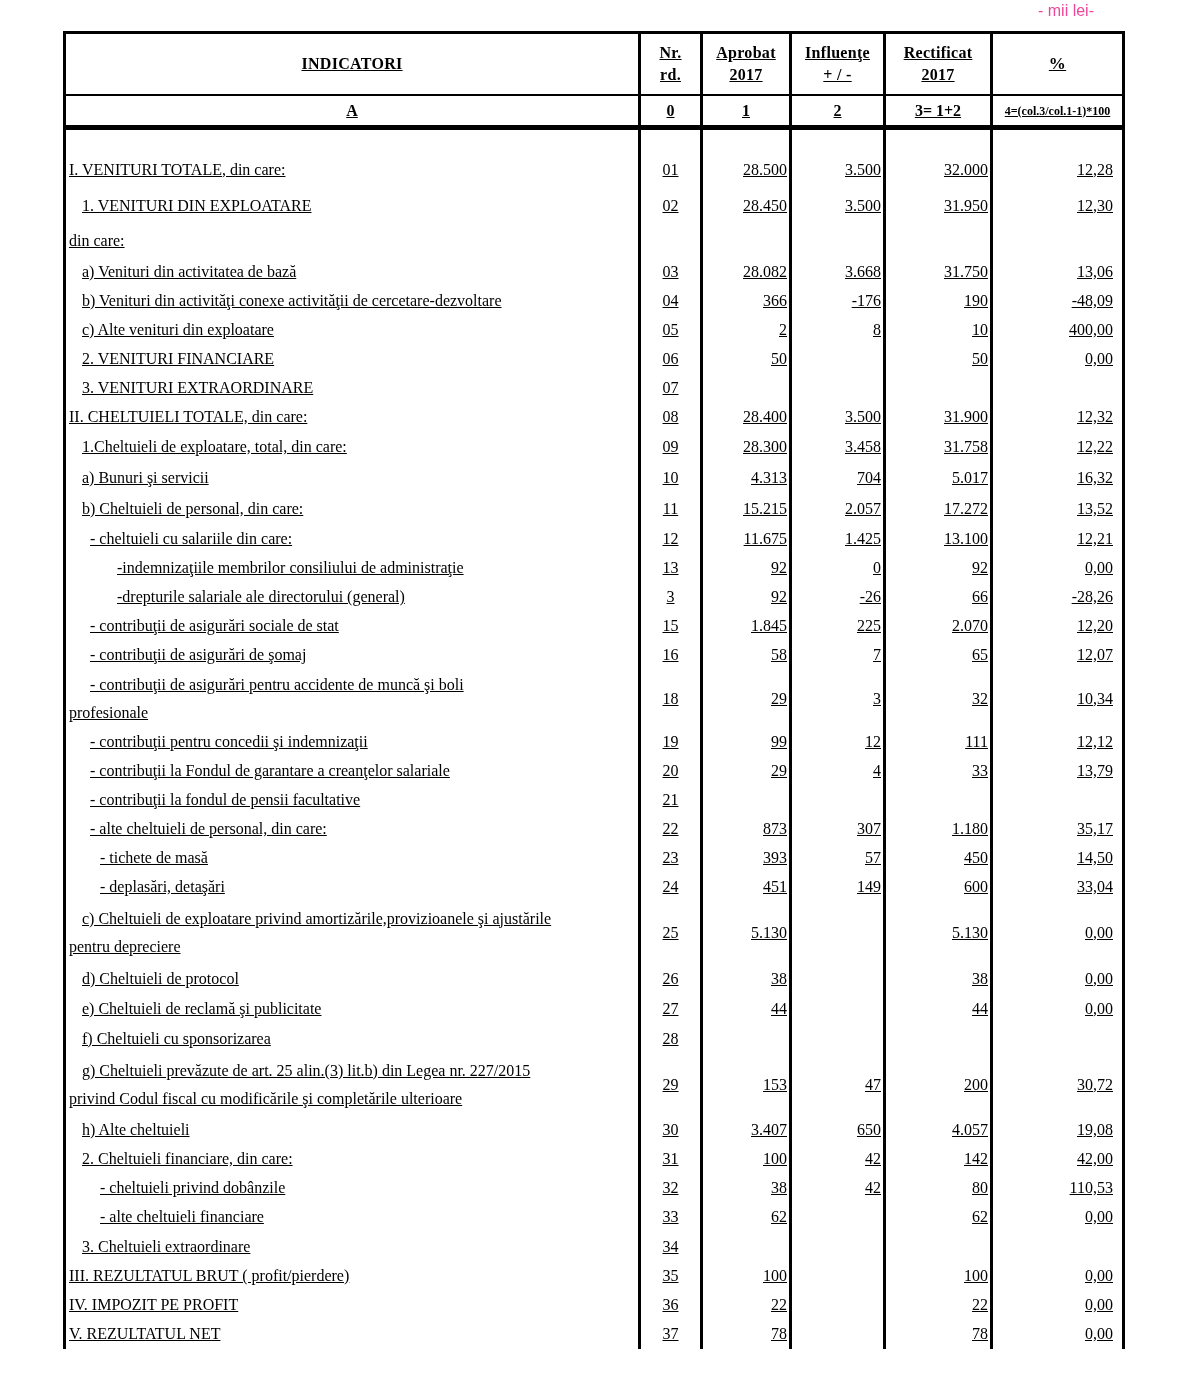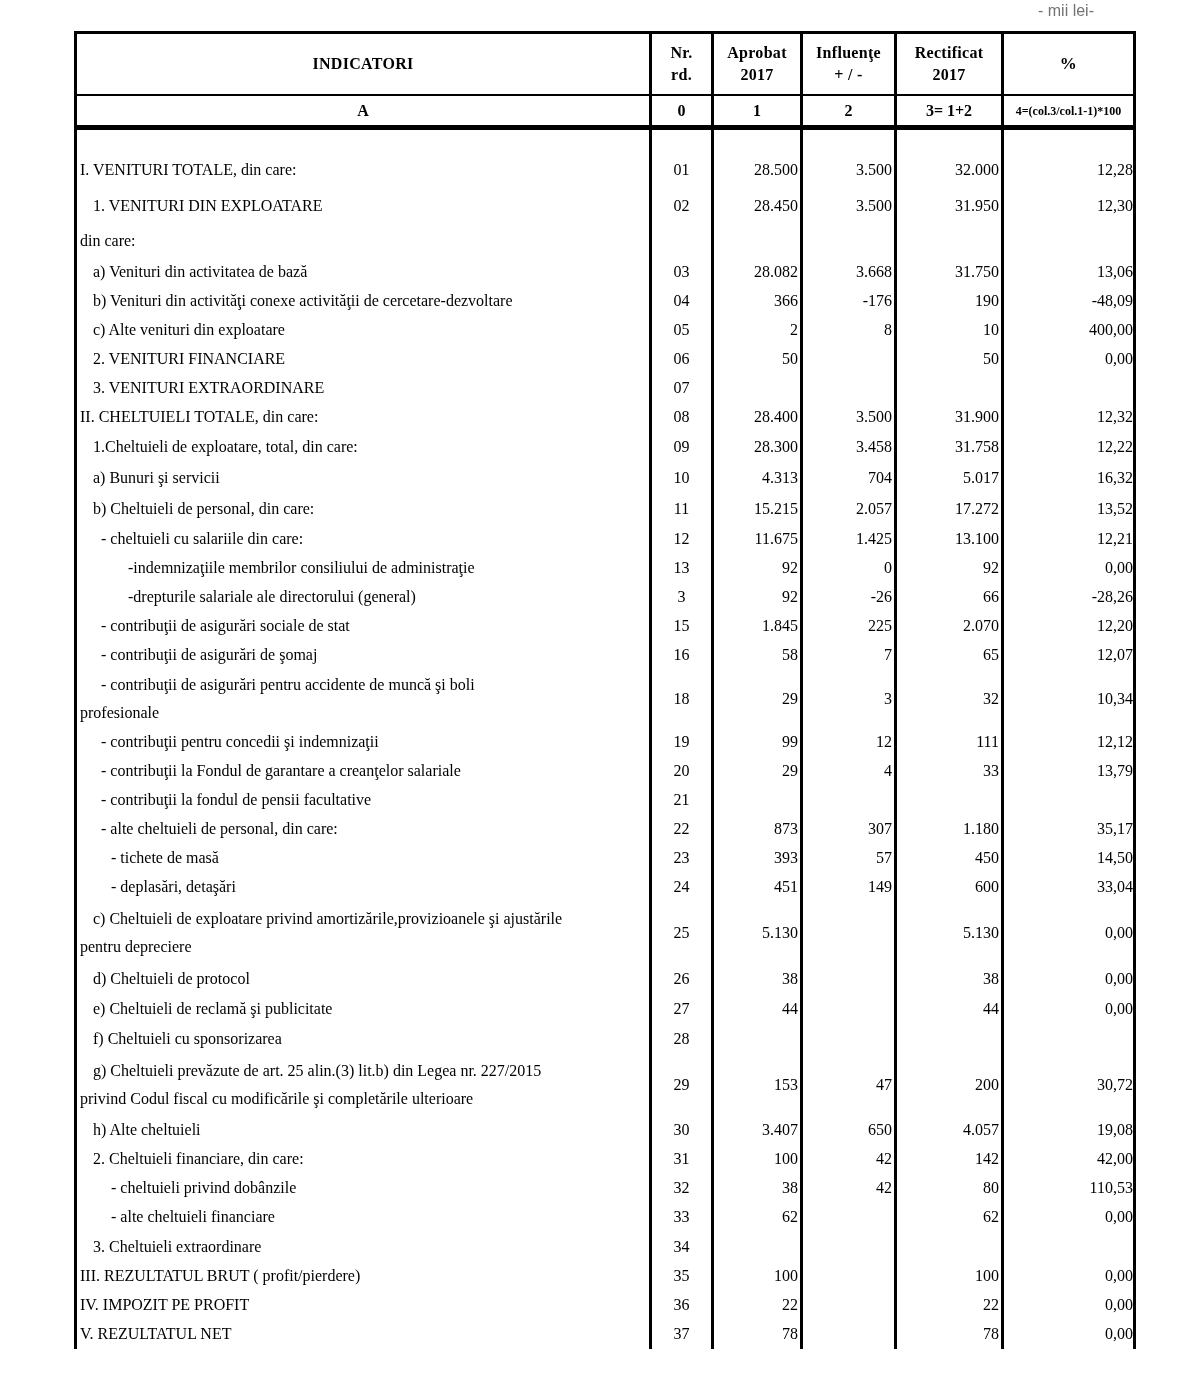--- a/index.html
+++ b/index.html
@@ -7,30 +7,31 @@
     position:relative;
     width:1182px;height:1377px;
     background:#ffffff;
     overflow:hidden;
     font-family:"Liberation Serif","DejaVu Serif",serif;
     color:#000;
   }
   .mii-lei{
     position:absolute;top:2px;right:88px;
     font-family:"Liberation Sans","DejaVu Sans",sans-serif;
-    font-size:16px;color:#737373;
+    font-size:16px;color:#ec4899;
   }
   table.tbl{
-    position:absolute;left:74px;top:31px;
+    position:absolute;left:63px;top:31px;
     width:1059px;
     border-collapse:collapse;
     table-layout:fixed;
     border:3px solid #000;
     border-bottom:none;
     background:#fff;
+    text-decoration:underline;
   }
   .tbl th,.tbl td{
     border-left:3px solid #000;
     border-right:3px solid #000;
     padding:0;
     overflow:hidden;
   }
   
   .tbl thead tr.h1 th{
     height:60px;
@@ -61,21 +62,21 @@
     background:transparent;
   }
   td.ind{
     text-align:left;
     padding-left:3px;padding-right:18px;
     white-space:pre-wrap;
     line-height:28px;
   }
   td.nr{text-align:center;}
   td.num{text-align:right;padding-right:2px;}
-  td.pct{text-align:right;padding-right:0;}
+  td.pct{text-align:right;padding-right:9px;}
   .lv0{text-indent:0;}
   .lv1{text-indent:13px;}
   .lv2{text-indent:21px;}
   .lv3{text-indent:31px;margin-left:21px;}
   .lv4{text-indent:48px;}
 </style>
 </head>
 <body>
 
 <div class="page">

